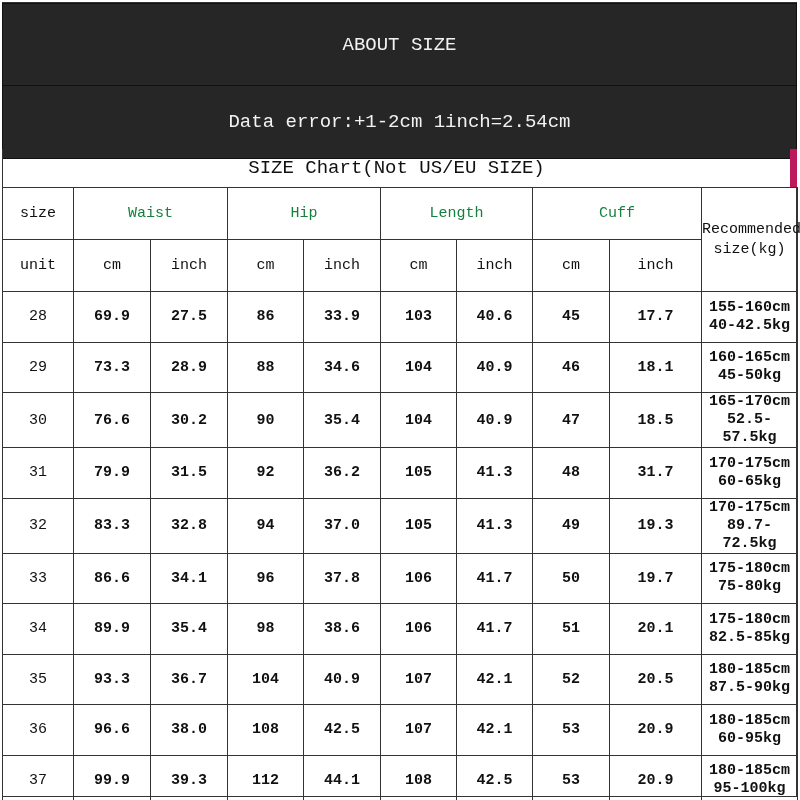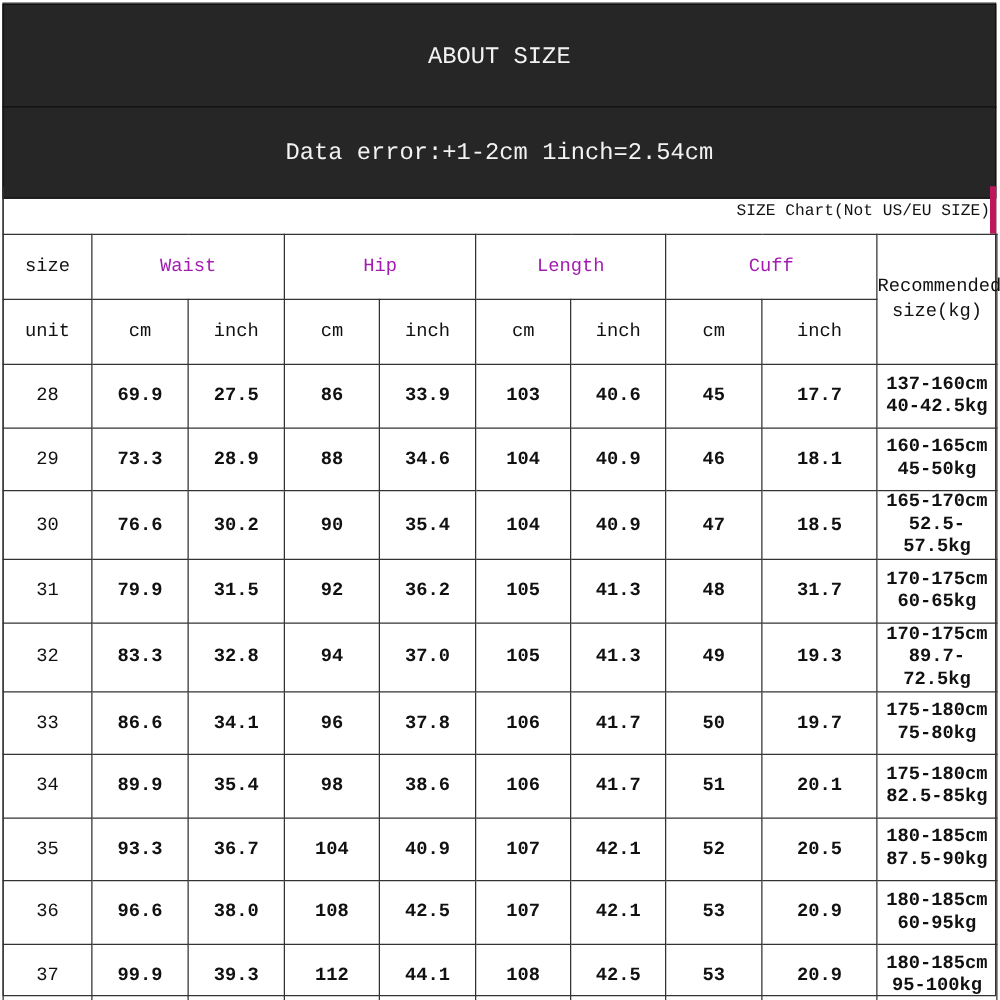--- a/index.html
+++ b/index.html
@@ -7,32 +7,32 @@
          font-family: "DejaVu Serif", "Liberation Serif", serif; color: #111; }
   .frame { position: absolute; left: 2px; top: 2px; width: 795px; height: 795px;
            border: 1px solid #333; box-sizing: border-box; }
   .band { position: absolute; left: 2px; width: 795px; background: #262626; color: #f2f2f2;
           display: flex; align-items: center; justify-content: center;
           font-family: "Liberation Mono", "DejaVu Sans Mono", monospace; font-size: 19px;
           box-sizing: border-box; border: 1px solid #111; }
   .band1 { top: 3px; height: 83px; }
   .band2 { top: 85px; height: 74px; }
   .title-row { position: absolute; left: 2px; top: 149px; width: 795px; height: 38px;
-               display: flex; align-items: center; justify-content: flex-end;
-               font-family: "Liberation Mono", "DejaVu Sans Mono", monospace; font-size: 13px;
-               border-left: 1px solid #333; border-right: 5px solid #be185d; box-sizing: border-box; }
+               display: flex; align-items: center; justify-content: center;
+               font-family: "Liberation Mono", "DejaVu Sans Mono", monospace; font-size: 19px;
+               border-left: 1px solid #333; border-right: 7px solid #be185d; box-sizing: border-box; }
   table.size-table { position: absolute; left: 2px; top: 187px; width: 795px;
                      border-collapse: collapse; table-layout: fixed; }
   table.size-table td { border: 1.5px solid #333; text-align: center; vertical-align: middle;
                         padding: 0; font-family: "Liberation Mono", "DejaVu Sans Mono", monospace;
                         font-size: 15px; }
   tr.hdr1 td { height: 51px; }
   tr.hdr2 td { height: 51px; }
   tr.data td { height: 49.5px; }
-  .red { color: #a21caf; font-size: 16px; }
+  .red { color: #15803d; font-size: 16px; }
   .size-label { font-family: "Liberation Sans", "DejaVu Sans", sans-serif; font-size: 17px; }
   .size-num { font-family: "Liberation Sans", "DejaVu Sans", sans-serif; font-size: 20px; }
   .rec-head { font-size: 13px; line-height: 20px; font-weight: normal; }
   .rec { font-size: 13.5px; line-height: 18px; font-weight: bold; }
   .num { font-weight: bold; font-size: 14.5px; }
   .unit { font-size: 16px; }
 </style>
 </head>
 <body>
 
@@ -88,21 +88,21 @@
         <td class="size-num">28</td>
         <td class="num">69.9</td>
         <td class="num">27.5</td>
         <td class="num">86</td>
         <td class="num">33.9</td>
         <td class="num">103</td>
         <td class="num">40.6</td>
         <td class="num">45</td>
         <td class="num">17.7</td>
         <td class="rec">
-          <div>137-160cm</div>
+          <div>155-160cm</div>
           <div>40-42.5kg</div>
         </td>
       </tr>
       <tr class="data">
         <td class="size-num">29</td>
         <td class="num">73.3</td>
         <td class="num">28.9</td>
         <td class="num">88</td>
         <td class="num">34.6</td>
         <td class="num">104</td>

